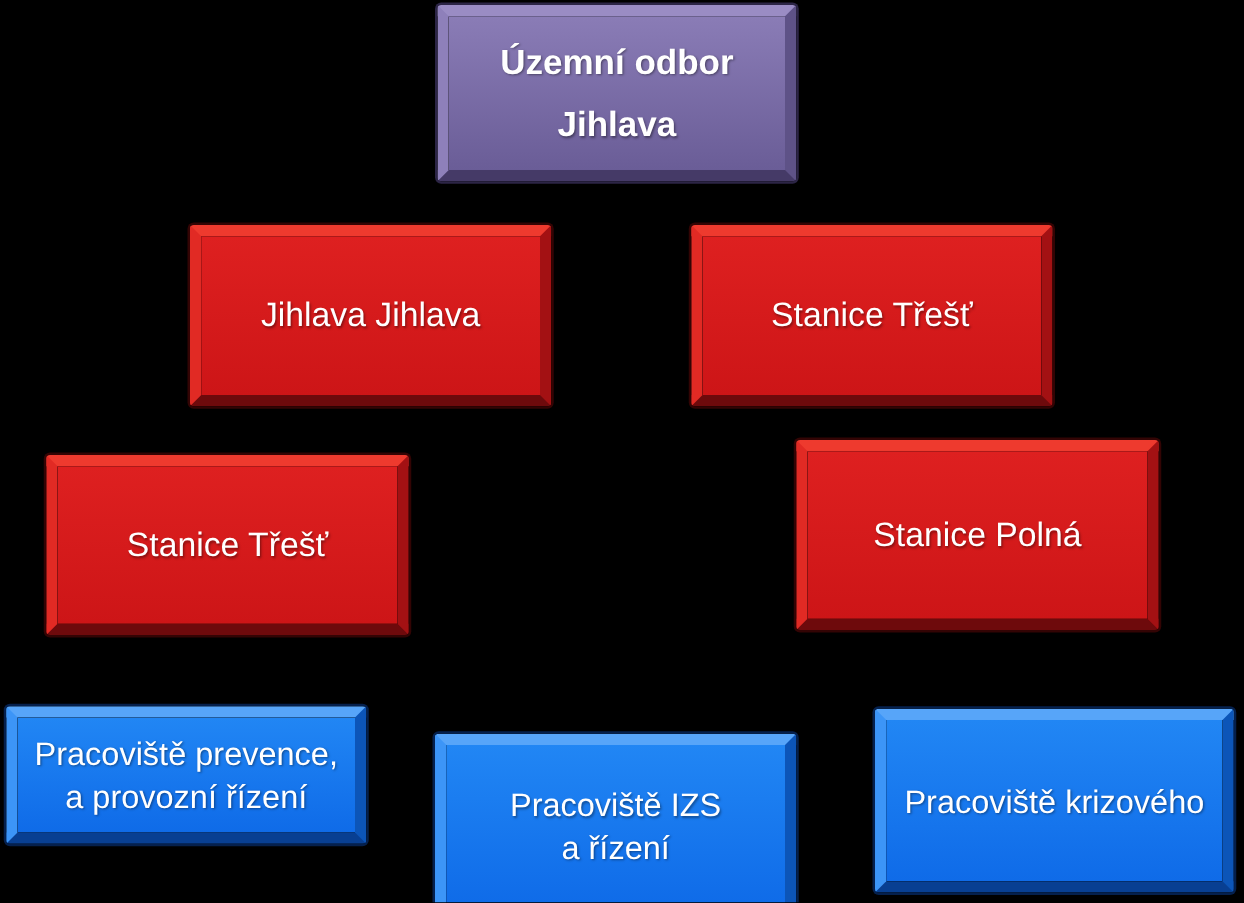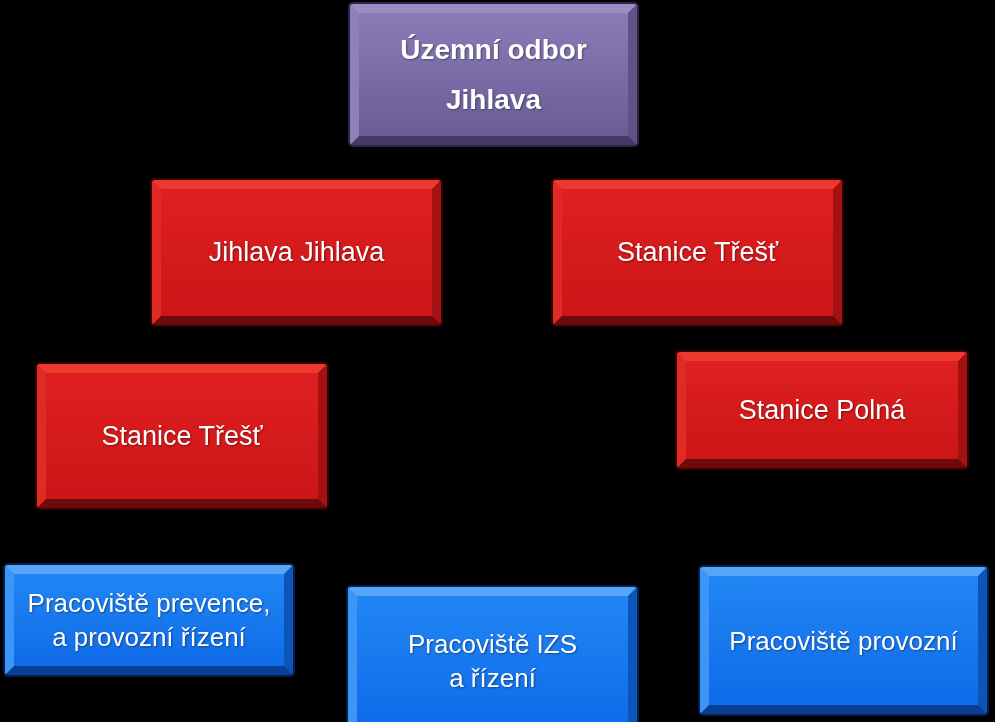--- a/index.html
+++ b/index.html
@@ -51,21 +51,21 @@
   
   .t-root  { font-size: 28px; font-weight: bold; line-height: 50px; }
   .t-stn   { font-size: 27px; font-weight: normal; }
   .t-dept  { font-size: 26px; font-weight: normal; line-height: 34px; }
 
   
   .pos-root      { left: 350px; top: 4px;   width: 287px; height: 141px; text-align: center; }
   .pos-jihlava   { left: 152px; top: 180px; width: 289px; height: 145px; }
   .pos-telc      { left: 553px; top: 180px; width: 289px; height: 145px; }
   .pos-trest     { left: 37px;  top: 364px; width: 290px; height: 144px; }
-  .pos-polna     { left: 677px; top: 352px; width: 290px; height: 116px; text-align: center; }
+  .pos-polna     { left: 637px; top: 352px; width: 290px; height: 152px; text-align: center; }
   .pos-prevence  { left: 5px;   top: 565px; width: 288px; height: 110px; }
   .pos-izs       { left: 348px; top: 567px; width: 289px; height: 147px; margin-top: 20px; }
   .pos-provozni  { left: 700px; top: 567px; width: 287px; height: 147px; }
 </style>
 </head>
 <body>
 
 <div class="canvas">
 
   <div class="node skin-purple t-root pos-root">
@@ -89,16 +89,16 @@
 
   <div class="node skin-blue t-dept pos-prevence">
     <span class="line">Pracoviště prevence,</span>
     <span class="line">a provozní řízení</span>
   </div>
   <div class="node skin-blue t-dept pos-izs">
     <span class="line">Pracoviště IZS</span>
     <span class="line">a řízení</span>
   </div>
   <div class="node skin-blue t-dept pos-provozni">
-    <span class="line">Pracoviště provozní</span>
+    <span class="line">Pracoviště krizového</span>
   </div>
 
 </div>
 
 </body></html>

